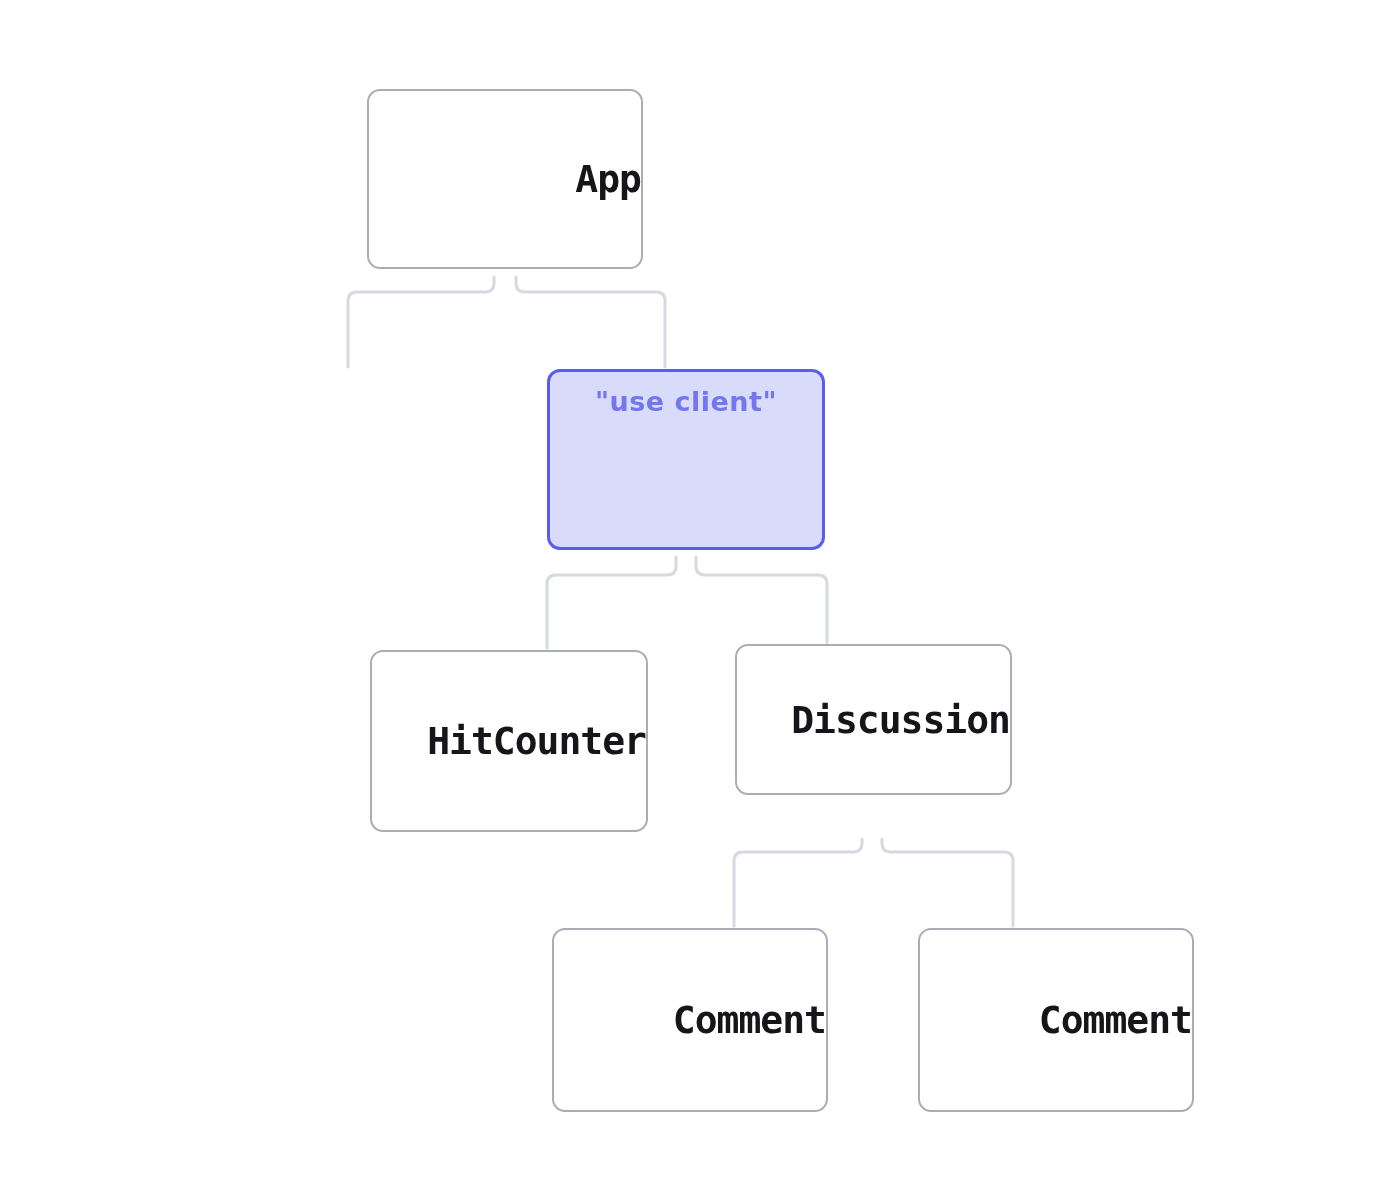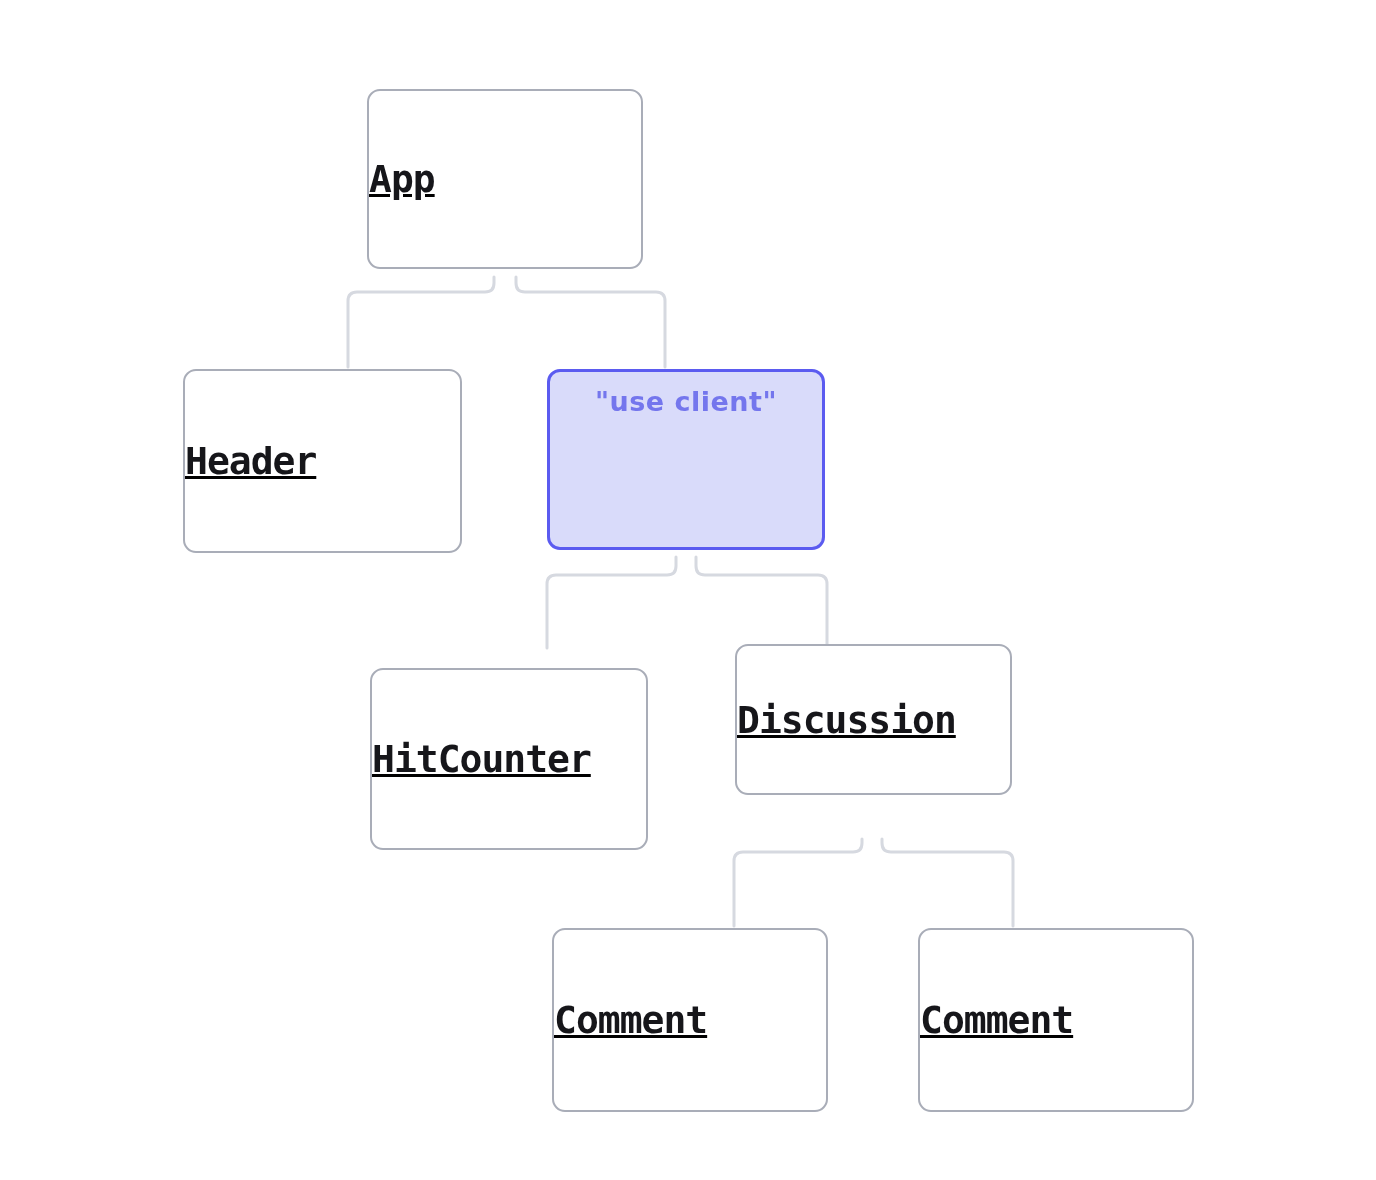--- a/index.html
+++ b/index.html
@@ -37,22 +37,21 @@
     stroke-linecap:round;
   }
   .node{
     position:absolute;
     box-sizing:border-box;
     background:var(--node-fill);
     border:2.5px solid var(--node-border);
     border-radius:13px;
     display:flex;
     align-items:center;
-    justify-content:flex-start;
-    text-decoration:underline;
+    justify-content:flex-end;
   }
   .node .label{
     font-family:"DejaVu Sans Mono","Liberation Mono",monospace;
     font-weight:bold;
     font-size:38px;
     color:var(--label-text);
     letter-spacing:-1px;
     white-space:nowrap;
   }
   .node.highlight{
@@ -83,29 +82,26 @@
     <path d="M 676 557 L 676 566 Q 676 575 667 575 L 556 575 Q 547 575 547 584 L 547 648"></path>
     <path d="M 696 557 L 696 566 Q 696 575 705 575 L 818 575 Q 827 575 827 584 L 827 648"></path>
     <path d="M 862 839 L 862 843 Q 862 852 853 852 L 743 852 Q 734 852 734 861 L 734 926"></path>
     <path d="M 882 839 L 882 843 Q 882 852 891 852 L 1004 852 Q 1013 852 1013 861 L 1013 926"></path>
   </svg>
 
   <div class="node" style="left:367px;top:89px;width:276px;height:180px;">
     <span class="label">App</span>
   </div>
 
-  <div class="node" style="left:183px;top:369px;width:279px;height:184px;">
-    <span class="label">Header</span>
-  </div>
 
   <div class="node highlight" style="left:547px;top:369px;width:278px;height:181px;">
     <span class="annotation">"use client"</span>
   </div>
 
-  <div class="node" style="left:370px;top:668px;width:278px;height:182px;">
+  <div class="node" style="left:370px;top:650px;width:278px;height:182px;">
     <span class="label">HitCounter</span>
   </div>
 
   <div class="node" style="left:735px;top:644px;width:277px;height:151px;">
     <span class="label">Discussion</span>
   </div>
 
   <div class="node" style="left:552px;top:928px;width:276px;height:184px;">
     <span class="label">Comment</span>
   </div>

